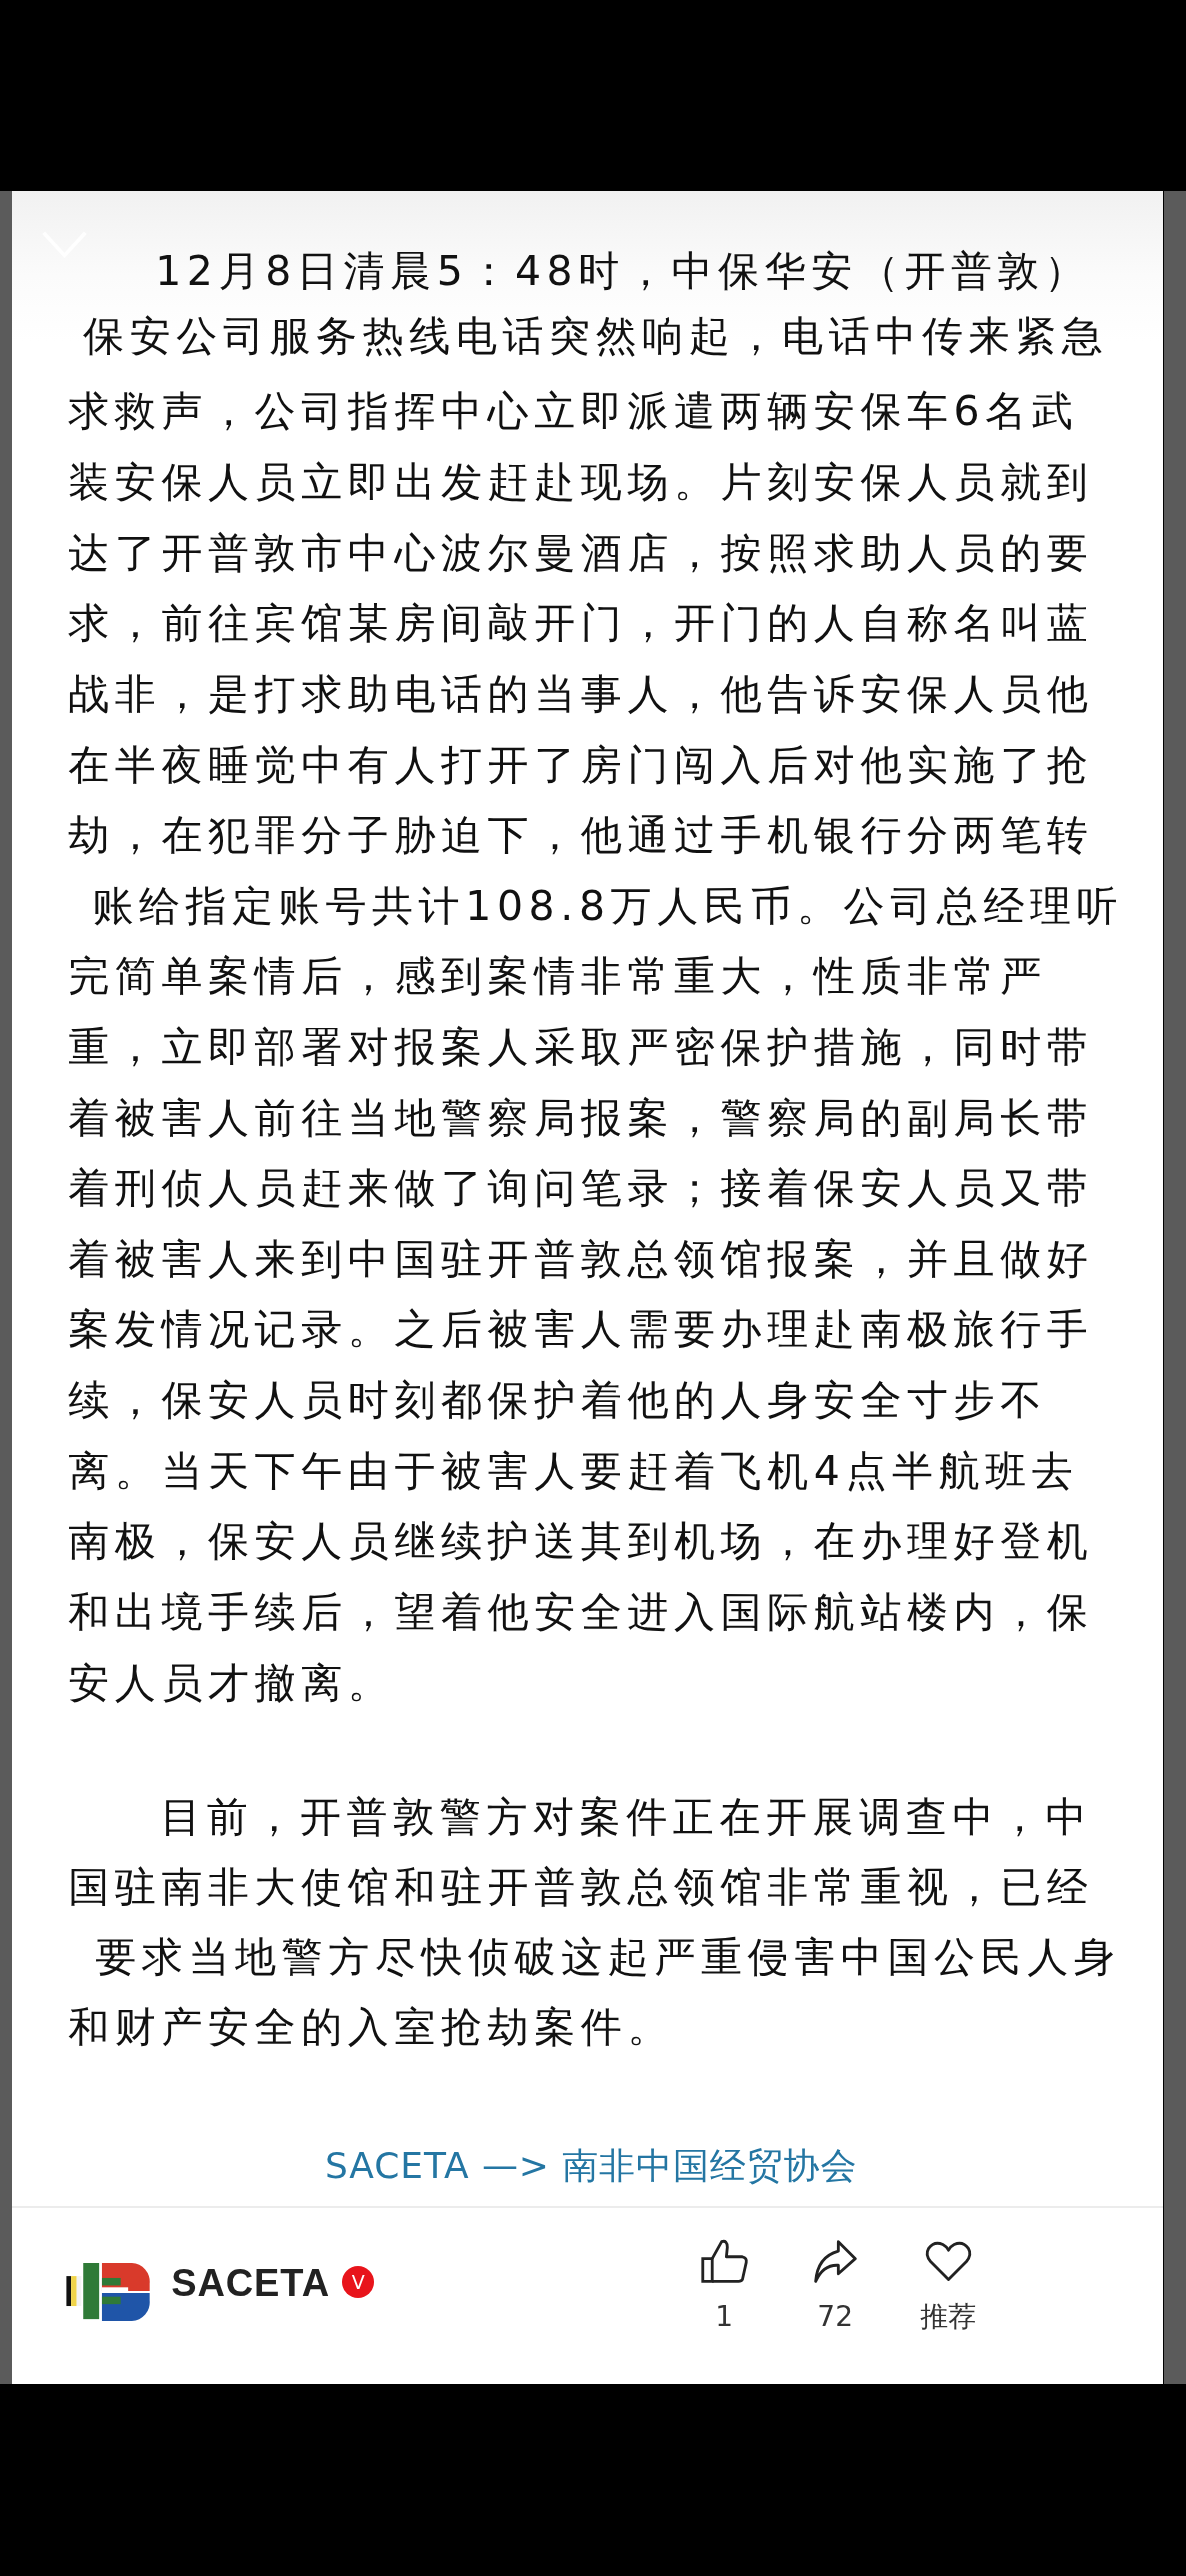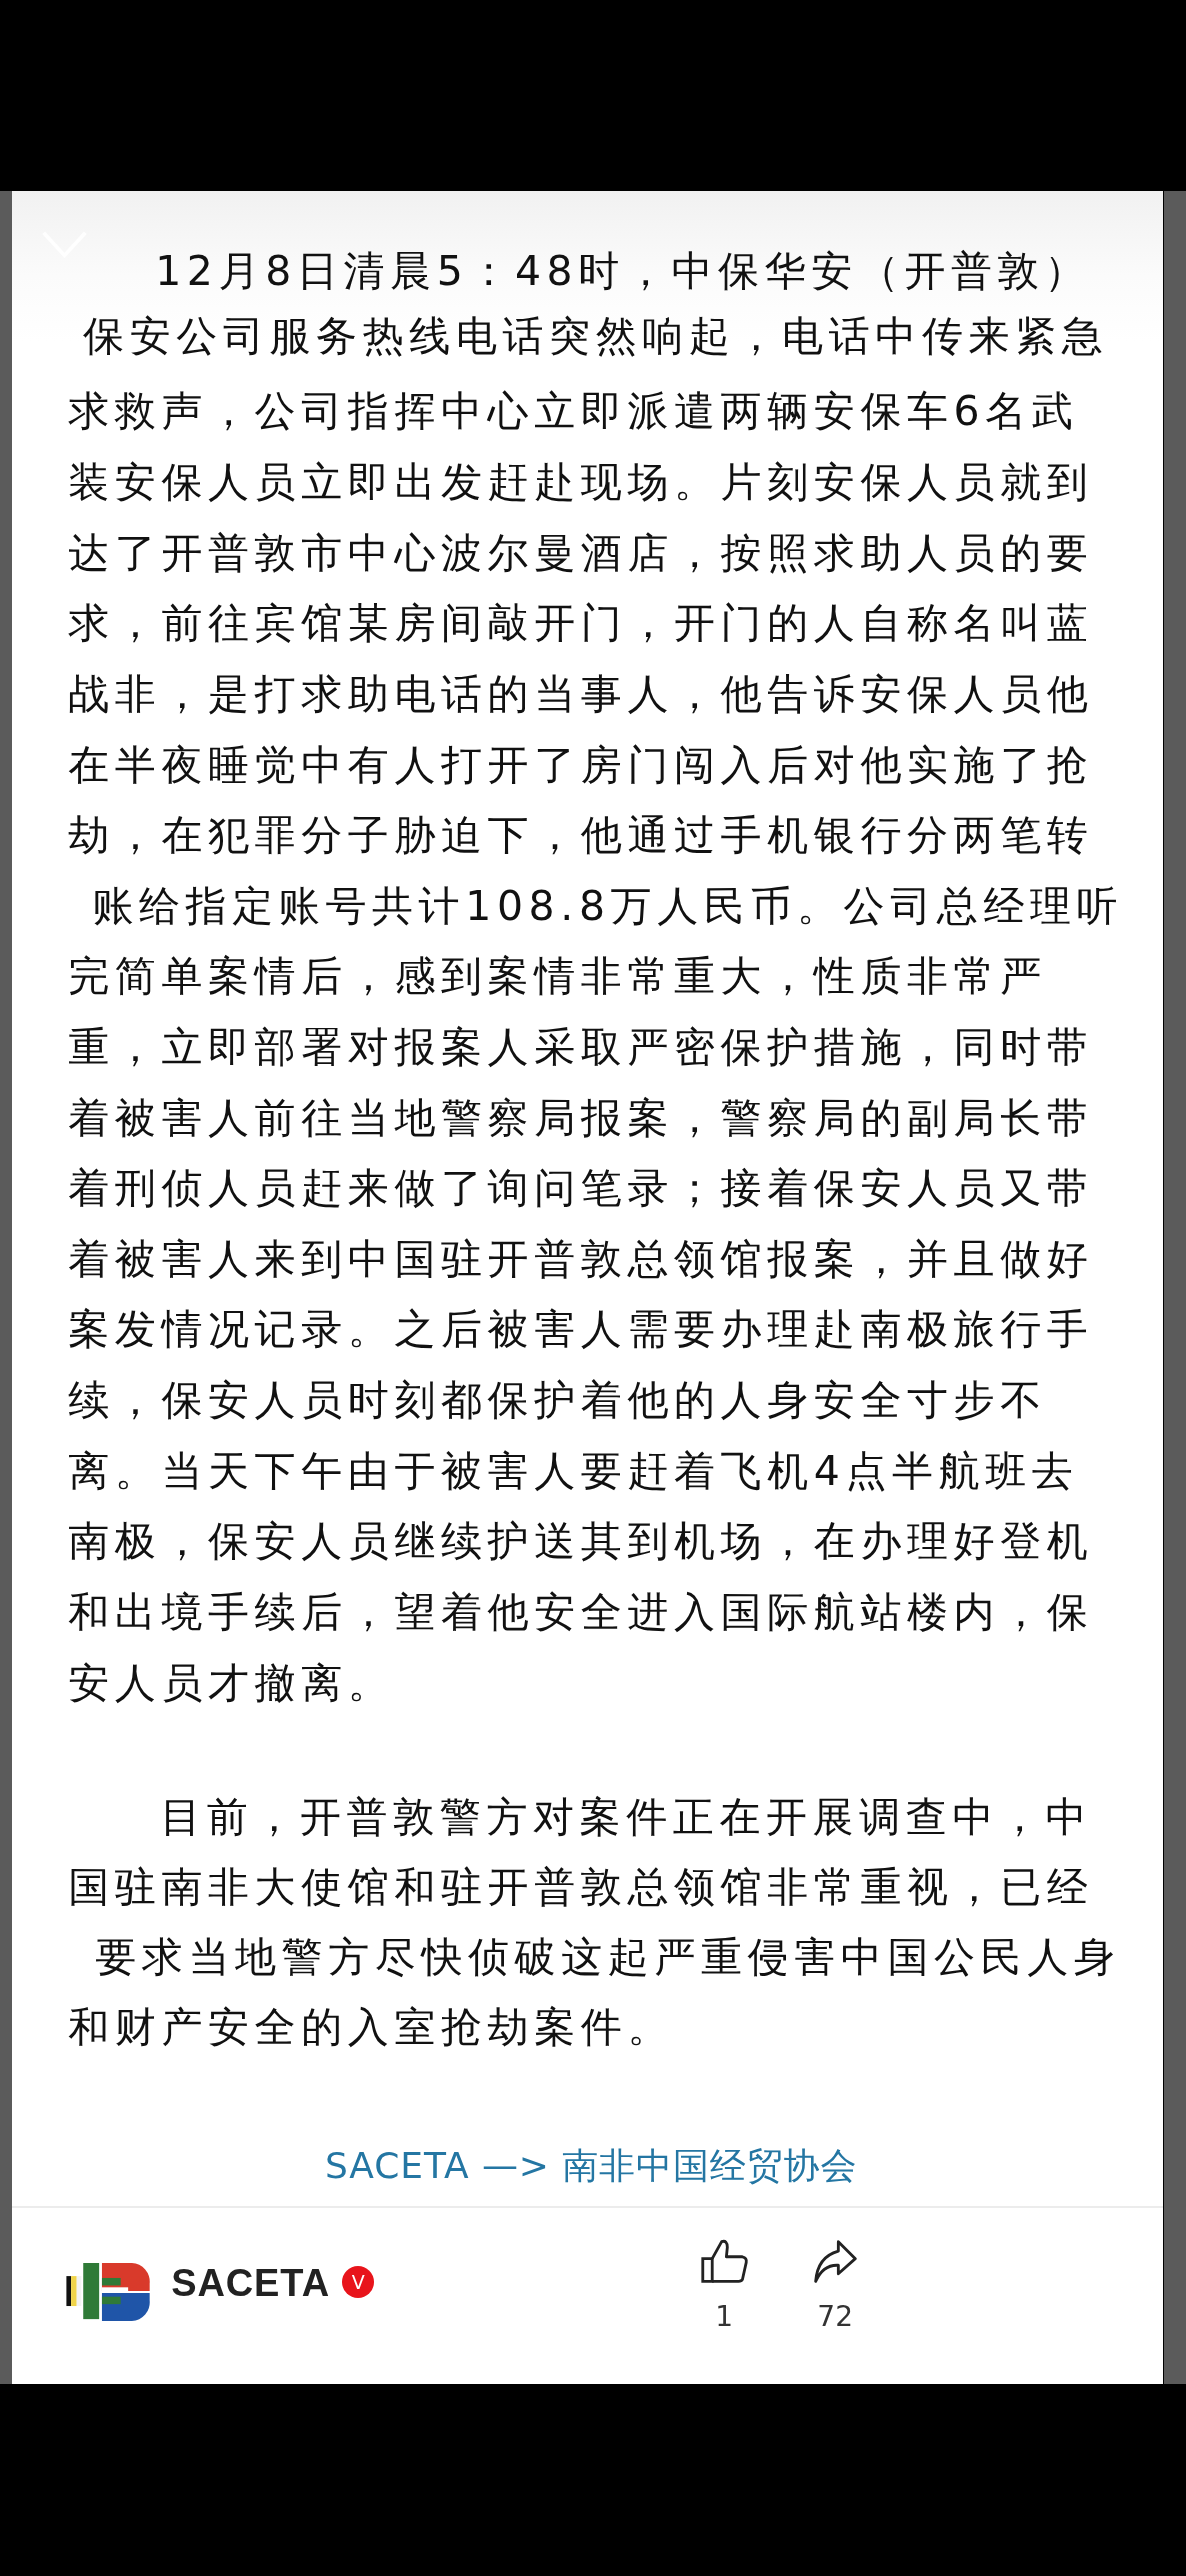--- a/index.html
+++ b/index.html
@@ -114,16 +114,22 @@
       <span class="action-label">1</span>
     </div>
 
     <div class="action" style="left:771px;">
       <svg viewBox="0 0 54 54">
         <path d="M30 6 L48 24 L30 40 V31 Q14 30 6 48 Q8 22 30 16 Z" fill="none" stroke="#222" stroke-width="3" stroke-linejoin="round"></path>
       </svg>
       <span class="action-label">72</span>
     </div>
 
+    <div class="action" style="left:884px;">
+      <svg viewBox="0 0 54 54">
+        <path d="M27 46 L8 27 Q2 20 6 13 Q12 5 21 9 Q25 11 27 15 Q29 11 33 9 Q42 5 48 13 Q52 20 46 27 Z" fill="none" stroke="#222" stroke-width="3" stroke-linejoin="round"></path>
+      </svg>
+      <span class="action-label">推荐</span>
+    </div>
 
   </div>
 </div>
 
 
 </body></html>

